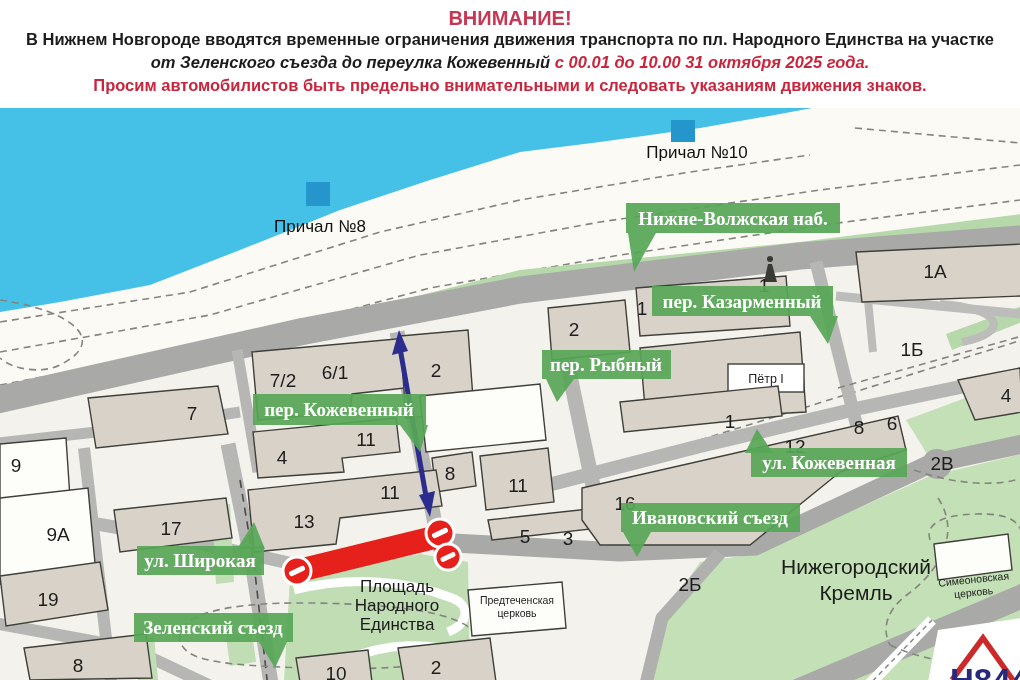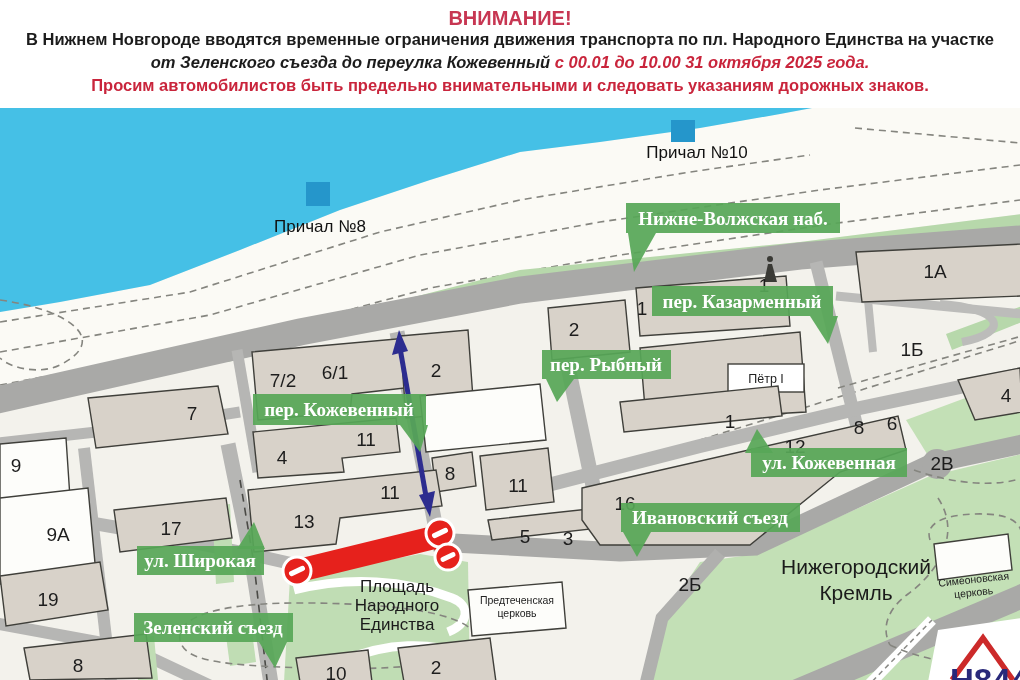--- a/index.html
+++ b/index.html
@@ -261,16 +261,16 @@
     <path d="M 952,680 L 983,638 L 1013,680" stroke="#cc2a2a" stroke-width="5.5" fill="none"></path>
     <text class="logo-t" x="950" y="692">Н844</text>
   </g>
 
 </svg>
 
 <div class="hdr">
   <div class="h1">ВНИМАНИЕ!</div>
   <div class="h2">В Нижнем Новгороде вводятся временные ограничения движения транспорта по пл. Народного Единства на участке</div>
   <div class="h3"><span>от Зеленского съезда до переулка Кожевенный</span><span class="red"> с 00.01 до 10.00 31 октября 2025 года.</span></div>
-  <div class="h4">Просим автомобилистов быть предельно внимательными и следовать указаниям дорожных знаков.</div>
+  <div class="h4">Просим автомобилистов быть предельно внимательными и следовать указаниям движения знаков.</div>
 </div>
 
 </div>
 
 </body></html>

